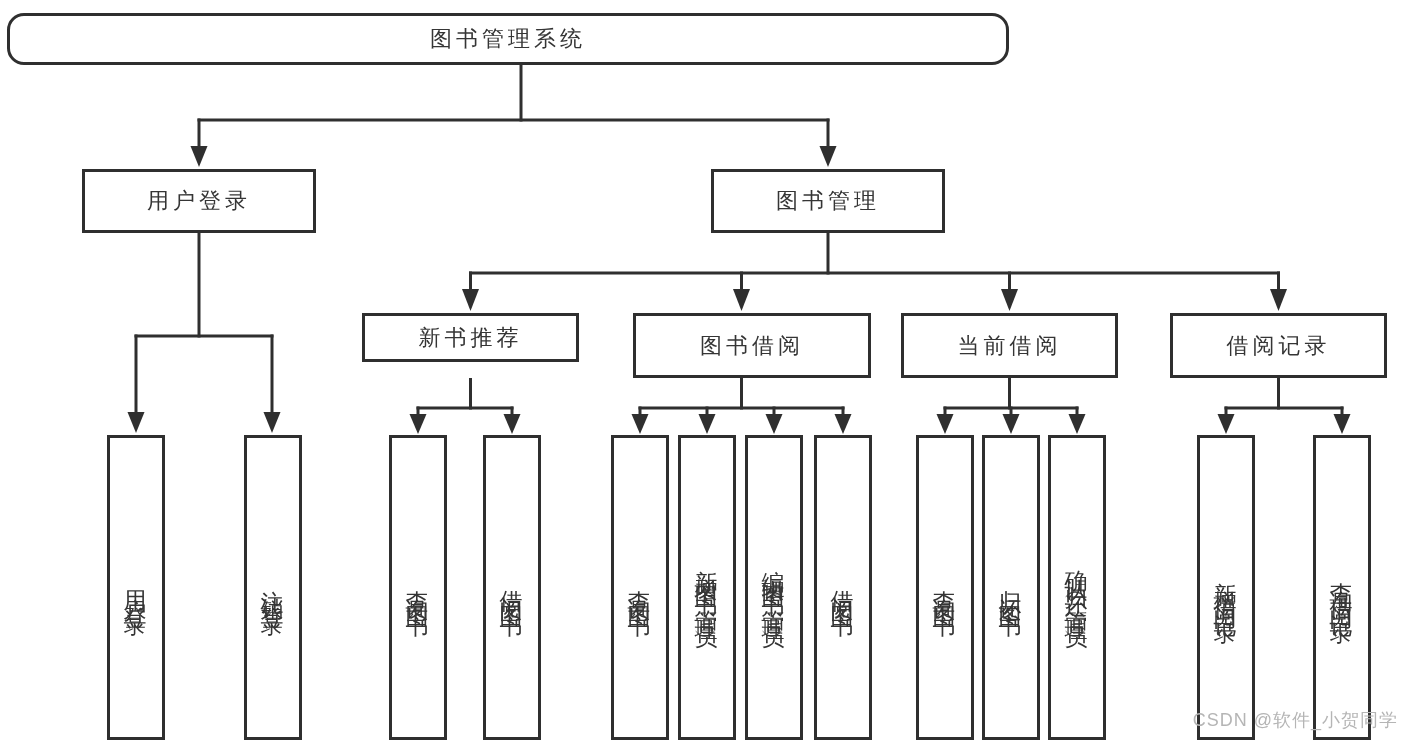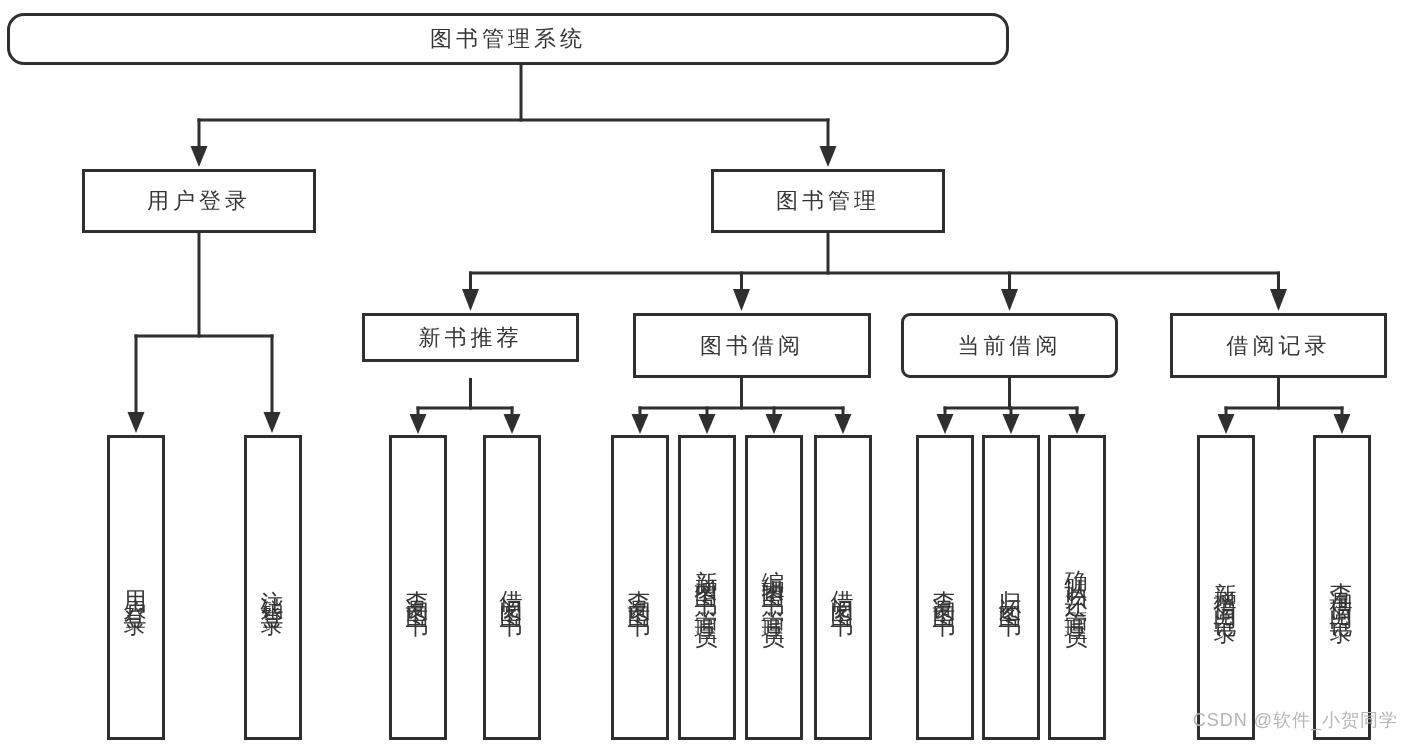--- a/index.html
+++ b/index.html
@@ -48,21 +48,21 @@
     white-space: nowrap;
   }
 
   
   .n-root  { left: 7px;  top: 13px;  width: 1002px; height: 52px; border-radius: 17px; }
   .n-login { left: 82px;  top: 169px; width: 234px;  height: 64px; }
   .n-mgmt  { left: 711px; top: 169px; width: 234px;  height: 64px; }
 
   .n-recommend { left: 362px;  top: 313px; width: 217px; height: 49px; }
   .n-borrow    { left: 633px;  top: 313px; width: 238px; height: 65px; }
-  .n-current   { left: 901px;  top: 313px; width: 217px; height: 65px; border-radius: 9px; }
+  .n-current   { left: 901px;  top: 313px; width: 217px; height: 65px; }
   .n-records   { left: 1170px; top: 313px; width: 217px; height: 65px; }
 
   .leaf { top: 435px; height: 305px; width: 58px; }
   .l-1  { left: 107px; }
   .l-2  { left: 244px; }
   .l-3  { left: 389px; }
   .l-4  { left: 483px; }
   .l-5  { left: 611px; }
   .l-6  { left: 678px; }
   .l-7  { left: 745px; }

